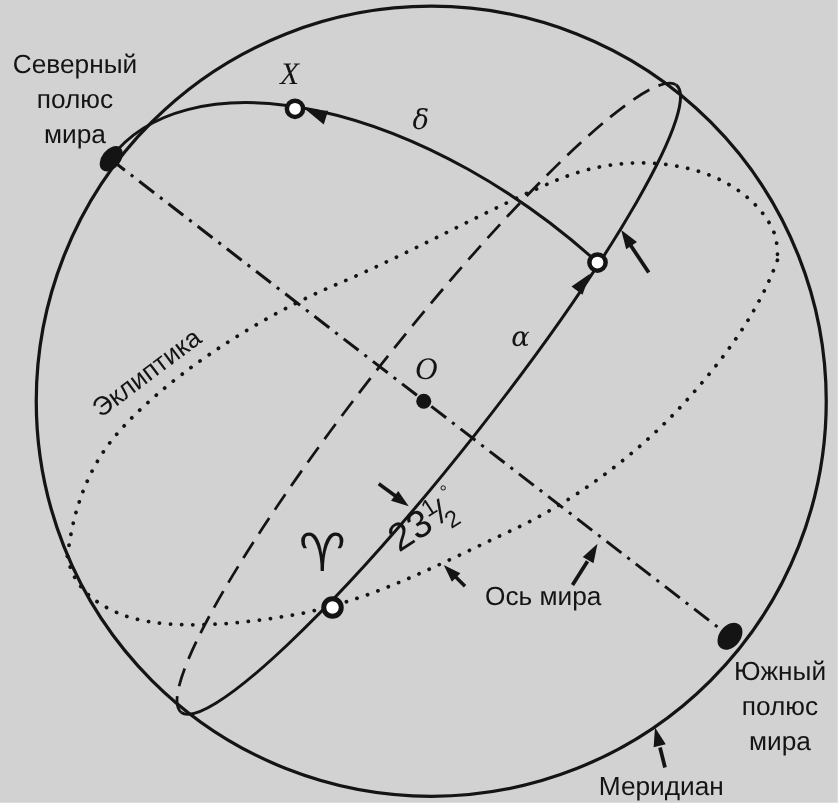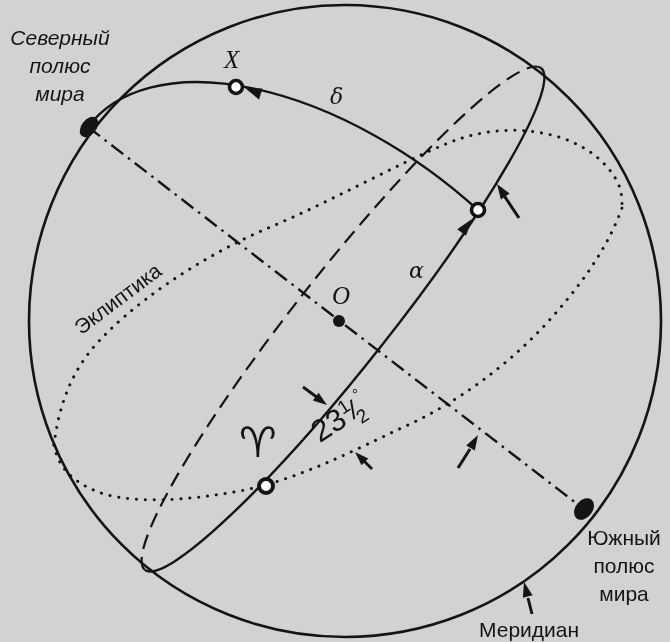--- a/index.html
+++ b/index.html
@@ -101,31 +101,32 @@
     <ellipse cx="89" cy="127" rx="11.5" ry="7.5" transform="rotate(-52 89 127)" fill="#141414"></ellipse>
     <ellipse cx="584" cy="509" rx="12" ry="8.5" transform="rotate(-52 584 509)" fill="#141414"></ellipse>
 
     <circle cx="339" cy="321" r="6" fill="#141414"></circle>
 
     <circle cx="236" cy="87" r="6.5" fill="#ffffff" stroke="#141414" stroke-width="3.6"></circle>
     <circle cx="478" cy="210" r="6.5" fill="#ffffff" stroke="#141414" stroke-width="3.6"></circle>
     <circle cx="266" cy="486" r="7" fill="#ffffff" stroke="#141414" stroke-width="4"></circle>
   </svg>
 
-  <div class="lbl" style="left:2px;top:24px;width:116px;font-style:italic;">Северный
+  <div class="lbl" style="left:2px;top:38px;width:116px;">Северный
 полюс
 мира</div>
 
   <div class="lbl" style="left:574px;top:524px;width:100px;">Южный
 полюс
 мира</div>
 
 
   <div class="lbl" id="ecliptic-label" style="left:62px;top:285px;">Эклиптика</div>
 
+  <div class="lbl left" style="left:388px;top:464px;">Ось мира</div>
 
   <div class="lbl left" style="left:479px;top:616px;">Меридиан</div>
 
   <div class="math" style="left:224px;top:46px;font-size:25px;">X</div>
 
   <div class="math" style="left:332px;top:282px;font-size:25px;">O</div>
 
   <div class="math greek" style="left:330px;top:84px;font-size:22px;">δ</div>
 
   <div class="math greek" style="left:409px;top:258px;font-size:22px;">α</div>

